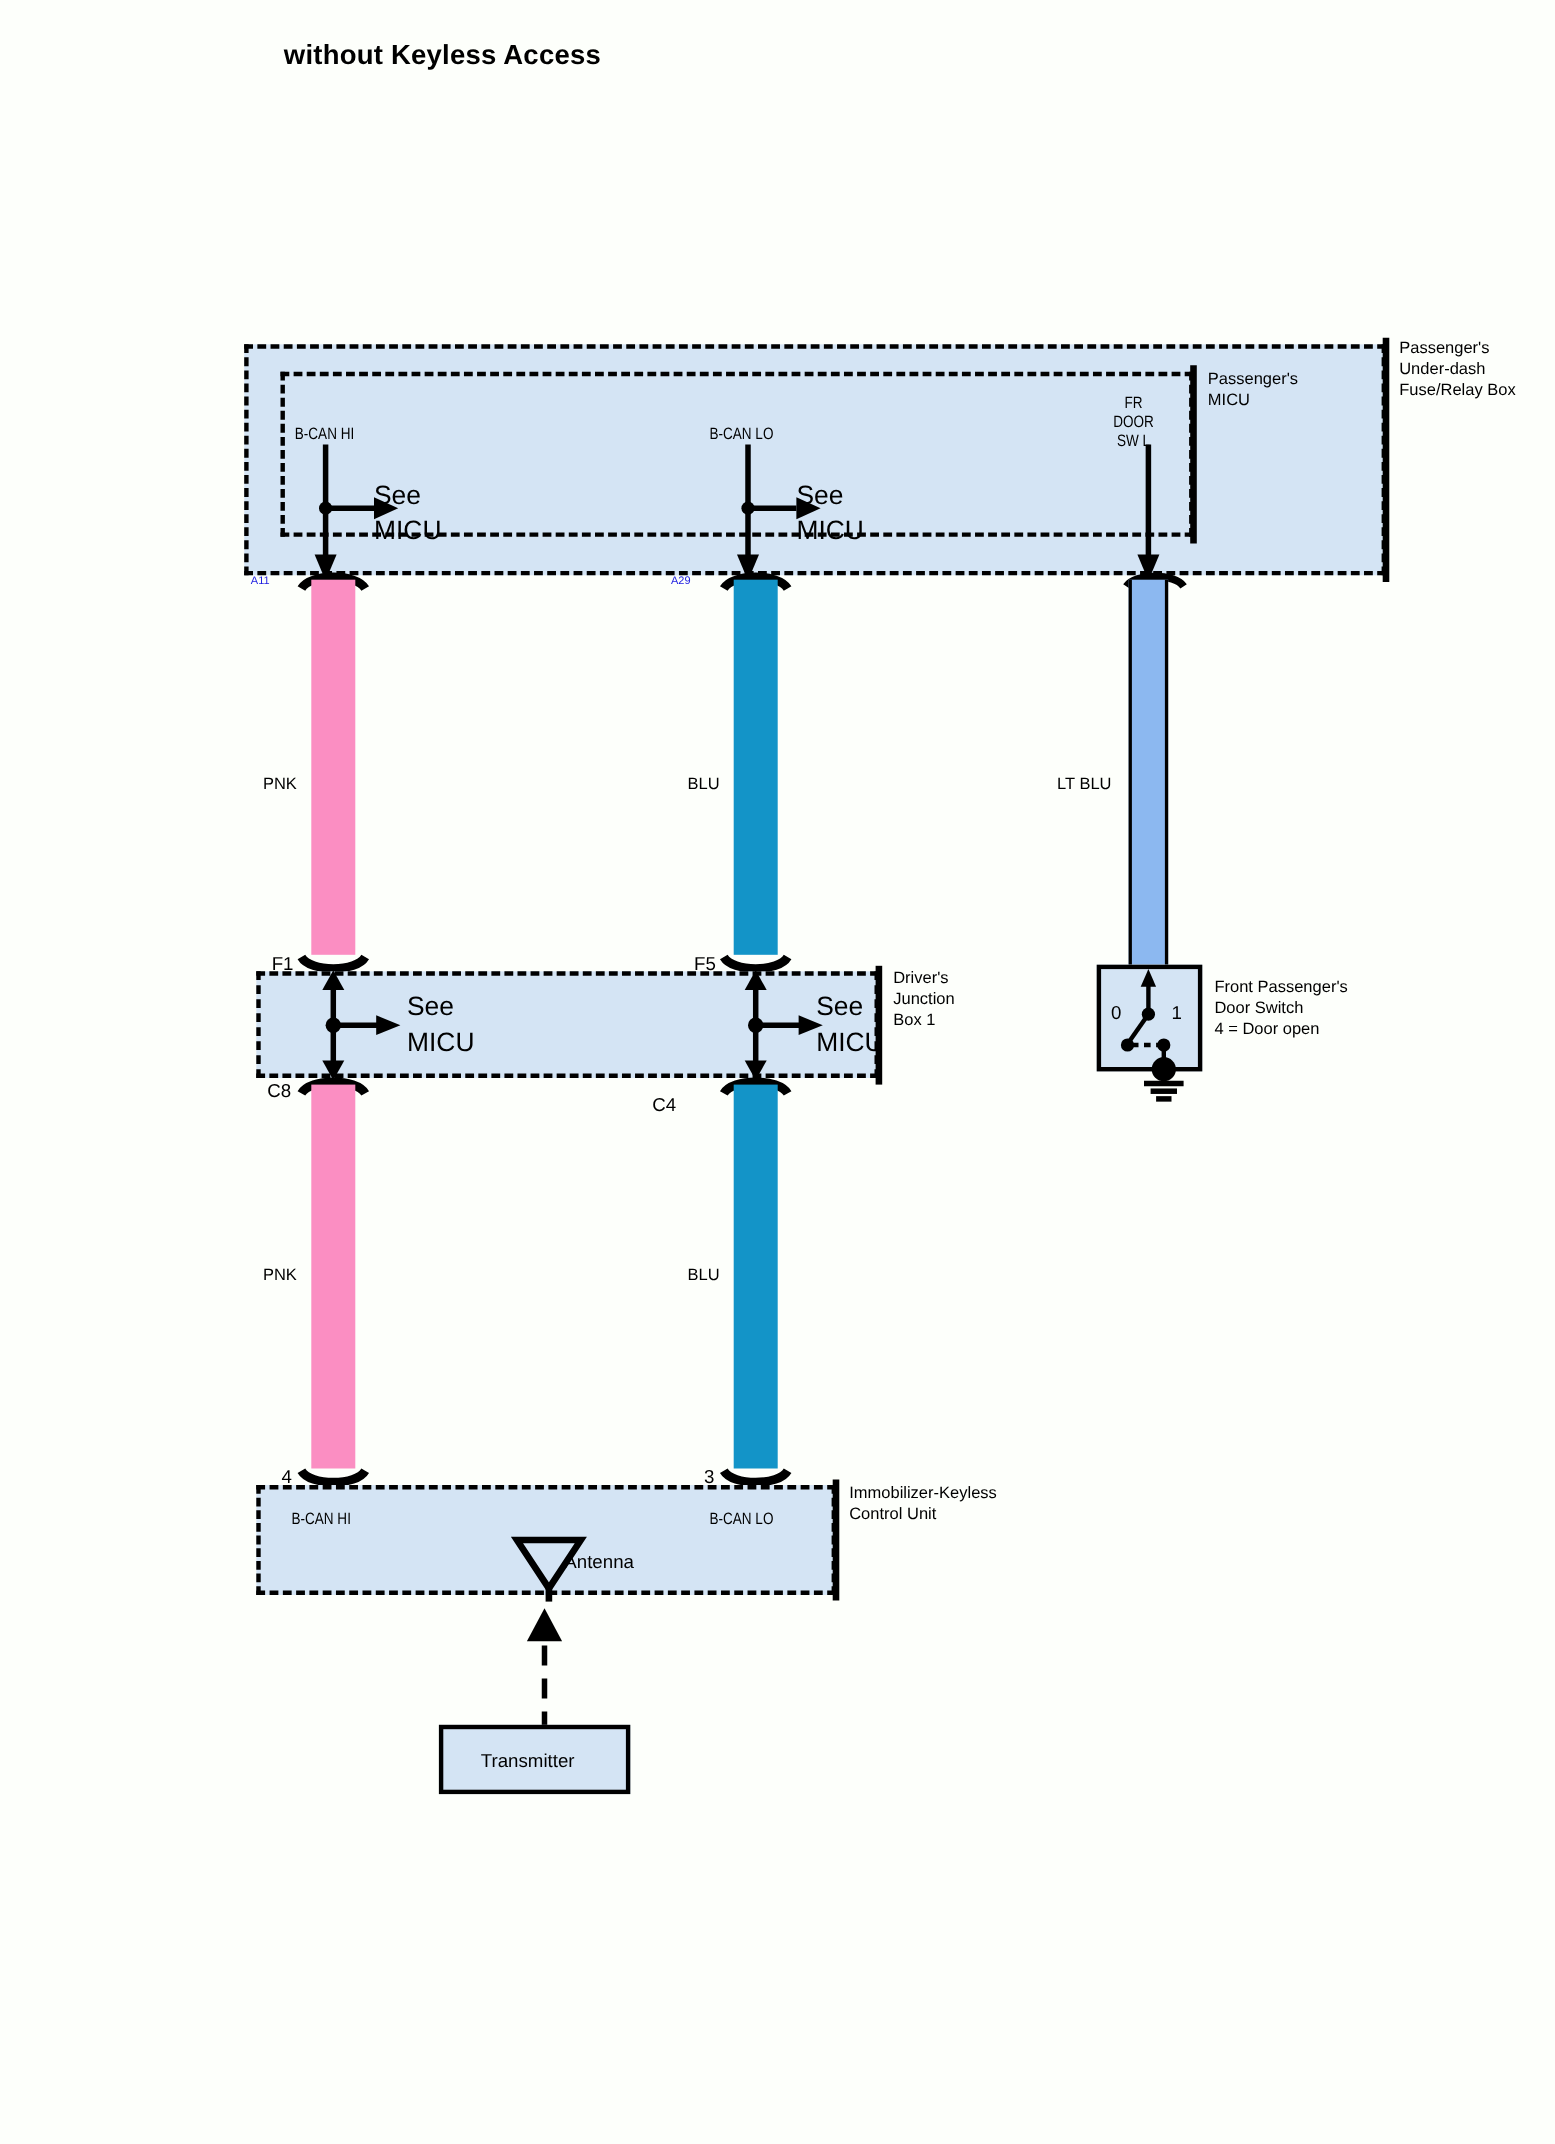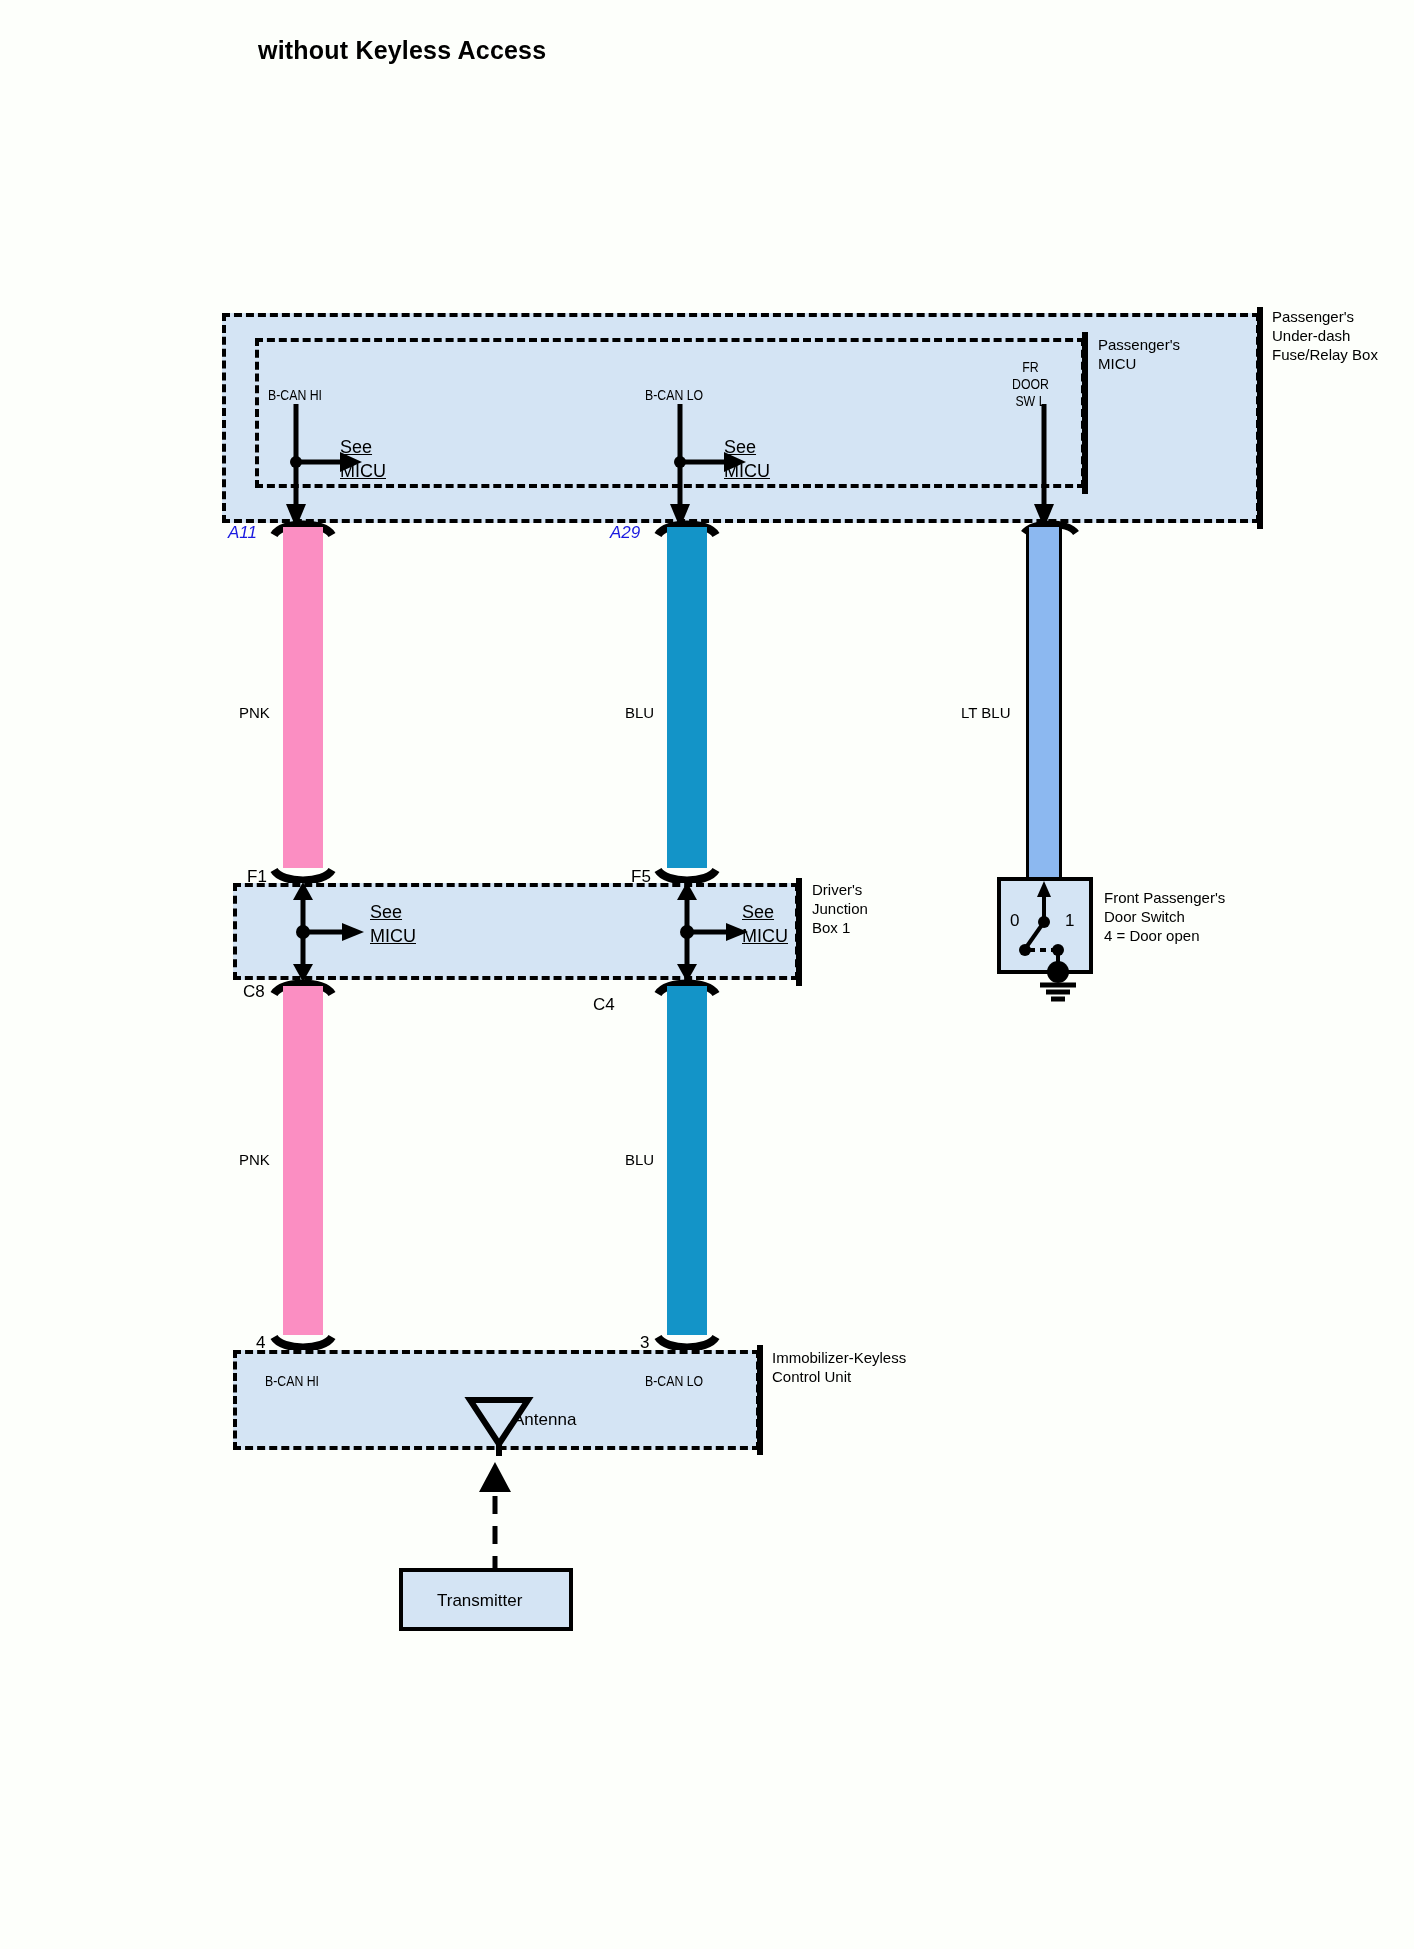--- a/index.html
+++ b/index.html
@@ -13,25 +13,25 @@
   .dashbox{background:#d4e4f4;border:4px dashed #000;box-sizing:border-box;}
   .solidbox{background:#d4e4f4;border:4px solid #000;box-sizing:border-box;}
   
   .wire{position:absolute;}
   .w-pnk{background:#fb8ec2;}
   .w-blu{background:#1394c8;}
   .w-ltblu{background:#8cb8f0;border-left:3px solid #000;border-right:3px solid #000;box-sizing:border-box;}
   
   .lbl{position:absolute;font-size:15px;line-height:1.28;white-space:pre;}
   .lbl-md{position:absolute;font-size:17px;line-height:1.3;white-space:pre;}
-  .lbl-blue{position:absolute;font-size:17px;color:#1a1ae0;white-space:pre;font-style:italic;}
+  .lbl-blue{position:absolute;font-size:10px;color:#1a1ae0;white-space:pre;}
   .lbl-cond{position:absolute;font-size:15px;white-space:pre;
             font-family:"Liberation Sans Narrow","Liberation Sans",sans-serif;
             transform:scaleX(.82);transform-origin:left center;}
-  .seemicu{position:absolute;font-size:18px;line-height:1.35;white-space:pre;text-decoration:underline;}
+  .seemicu{position:absolute;font-size:24px;line-height:1.35;white-space:pre;}
   svg{position:absolute;overflow:visible;}
   .noselect{user-select:none;}
 </style>
 </head>
 <body class="noselect">
 
 <div class="abs" id="title">without Keyless Access</div>
 
 <div class="abs dashbox" style="left:222px;top:313px;width:1038px;height:210px;"></div>
 

